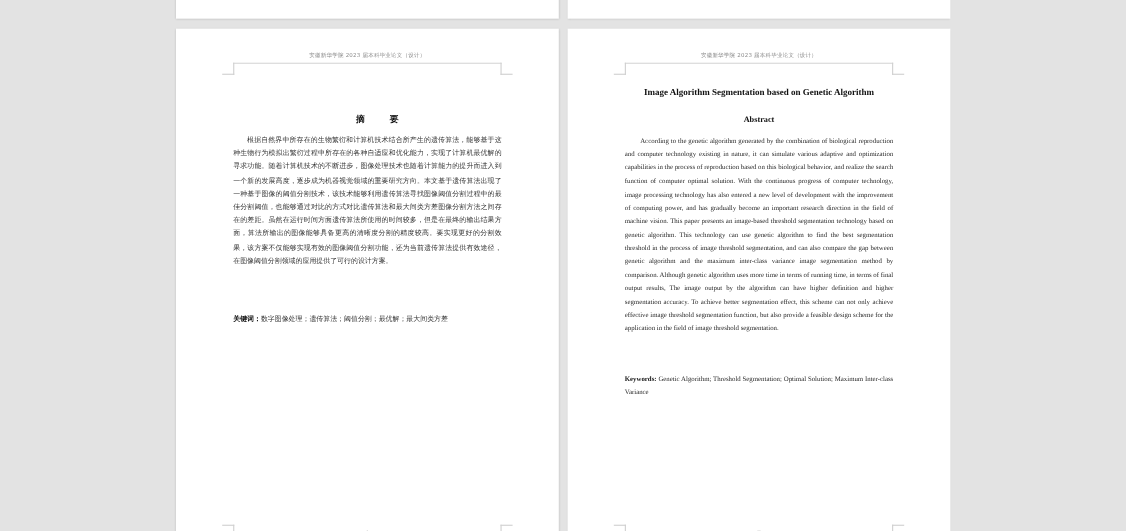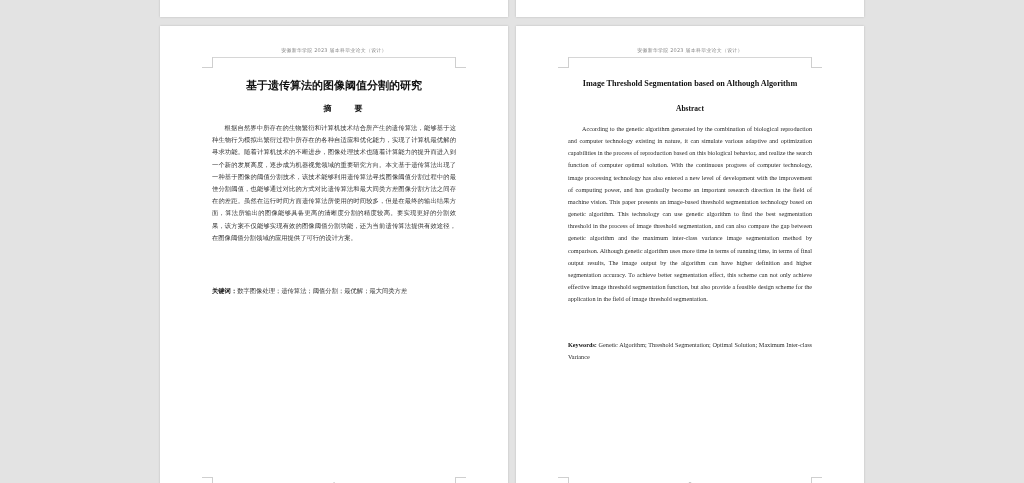--- a/index.html
+++ b/index.html
@@ -91,35 +91,34 @@
 <div class="page top right"></div>
 
 <div class="page main left">
   <div class="hdr-text">安徽新华学院 2023 届本科毕业论文（设计）</div>
   <div class="hdr-line"></div>
   <div class="corner tl"></div>
   <div class="corner tr"></div>
   <div class="corner bl"></div>
   <div class="corner br"></div>
 
-  <div class="title-cn">基于遗传算法的图像阈值分割的研究</div>
   <div class="abs-cn">摘 要</div>
   <p class="body-cn">根据自然界中所存在的生物繁衍和计算机技术结合所产生的遗传算法，能够基于这种生物行为模拟出繁衍过程中所存在的各种自适应和优化能力，实现了计算机最优解的寻求功能。随着计算机技术的不断进步，图像处理技术也随着计算能力的提升而进入到一个新的发展高度，逐步成为机器视觉领域的重要研究方向。本文基于遗传算法出现了一种基于图像的阈值分割技术，该技术能够利用遗传算法寻找图像阈值分割过程中的最佳分割阈值，也能够通过对比的方式对比遗传算法和最大间类方差图像分割方法之间存在的差距。虽然在运行时间方面遗传算法所使用的时间较多，但是在最终的输出结果方面，算法所输出的图像能够具备更高的清晰度分割的精度较高。要实现更好的分割效果，该方案不仅能够实现有效的图像阈值分割功能，还为当前遗传算法提供有效途径，在图像阈值分割领域的应用提供了可行的设计方案。</p>
   <p class="kw-cn"><b>关键词：</b><span>数字图像处理；遗传算法；阈值分割；最优解；最大间类方差</span></p>
 
   <div class="pgnum">I</div>
 </div>
 
 <div class="page main right">
   <div class="hdr-text">安徽新华学院 2023 届本科毕业论文（设计）</div>
   <div class="hdr-line"></div>
   <div class="corner tl"></div>
   <div class="corner tr"></div>
   <div class="corner bl"></div>
   <div class="corner br"></div>
 
-  <div class="title-en">Image Threshold Segmentation based on Although Algorithm</div>
+  <div class="title-en">Image Algorithm Segmentation based on Genetic Algorithm</div>
   <div class="abs-en">Abstract</div>
   <p class="body-en">According to the genetic algorithm generated by the combination of biological reproduction and computer technology existing in nature, it can simulate various adaptive and optimization capabilities in the process of reproduction based on this biological behavior, and realize the search function of computer optimal solution. With the continuous progress of computer technology, image processing technology has also entered a new level of development with the improvement of computing power, and has gradually become an important research direction in the field of machine vision. This paper presents an image-based threshold segmentation technology based on genetic algorithm. This technology can use genetic algorithm to find the best segmentation threshold in the process of image threshold segmentation, and can also compare the gap between genetic algorithm and the maximum inter-class variance image segmentation method by comparison. Although genetic algorithm uses more time in terms of running time, in terms of final output results, The image output by the algorithm can have higher definition and higher segmentation accuracy. To achieve better segmentation effect, this scheme can not only achieve effective image threshold segmentation function, but also provide a feasible design scheme for the application in the field of image threshold segmentation.</p>
   <p class="kw-en"><b>Keywords:</b> <span>Genetic Algorithm; Threshold Segmentation; Optimal Solution; Maximum Inter-class Variance</span></p>
 
   <div class="pgnum">II</div>
 </div>
 
 </body></html>

